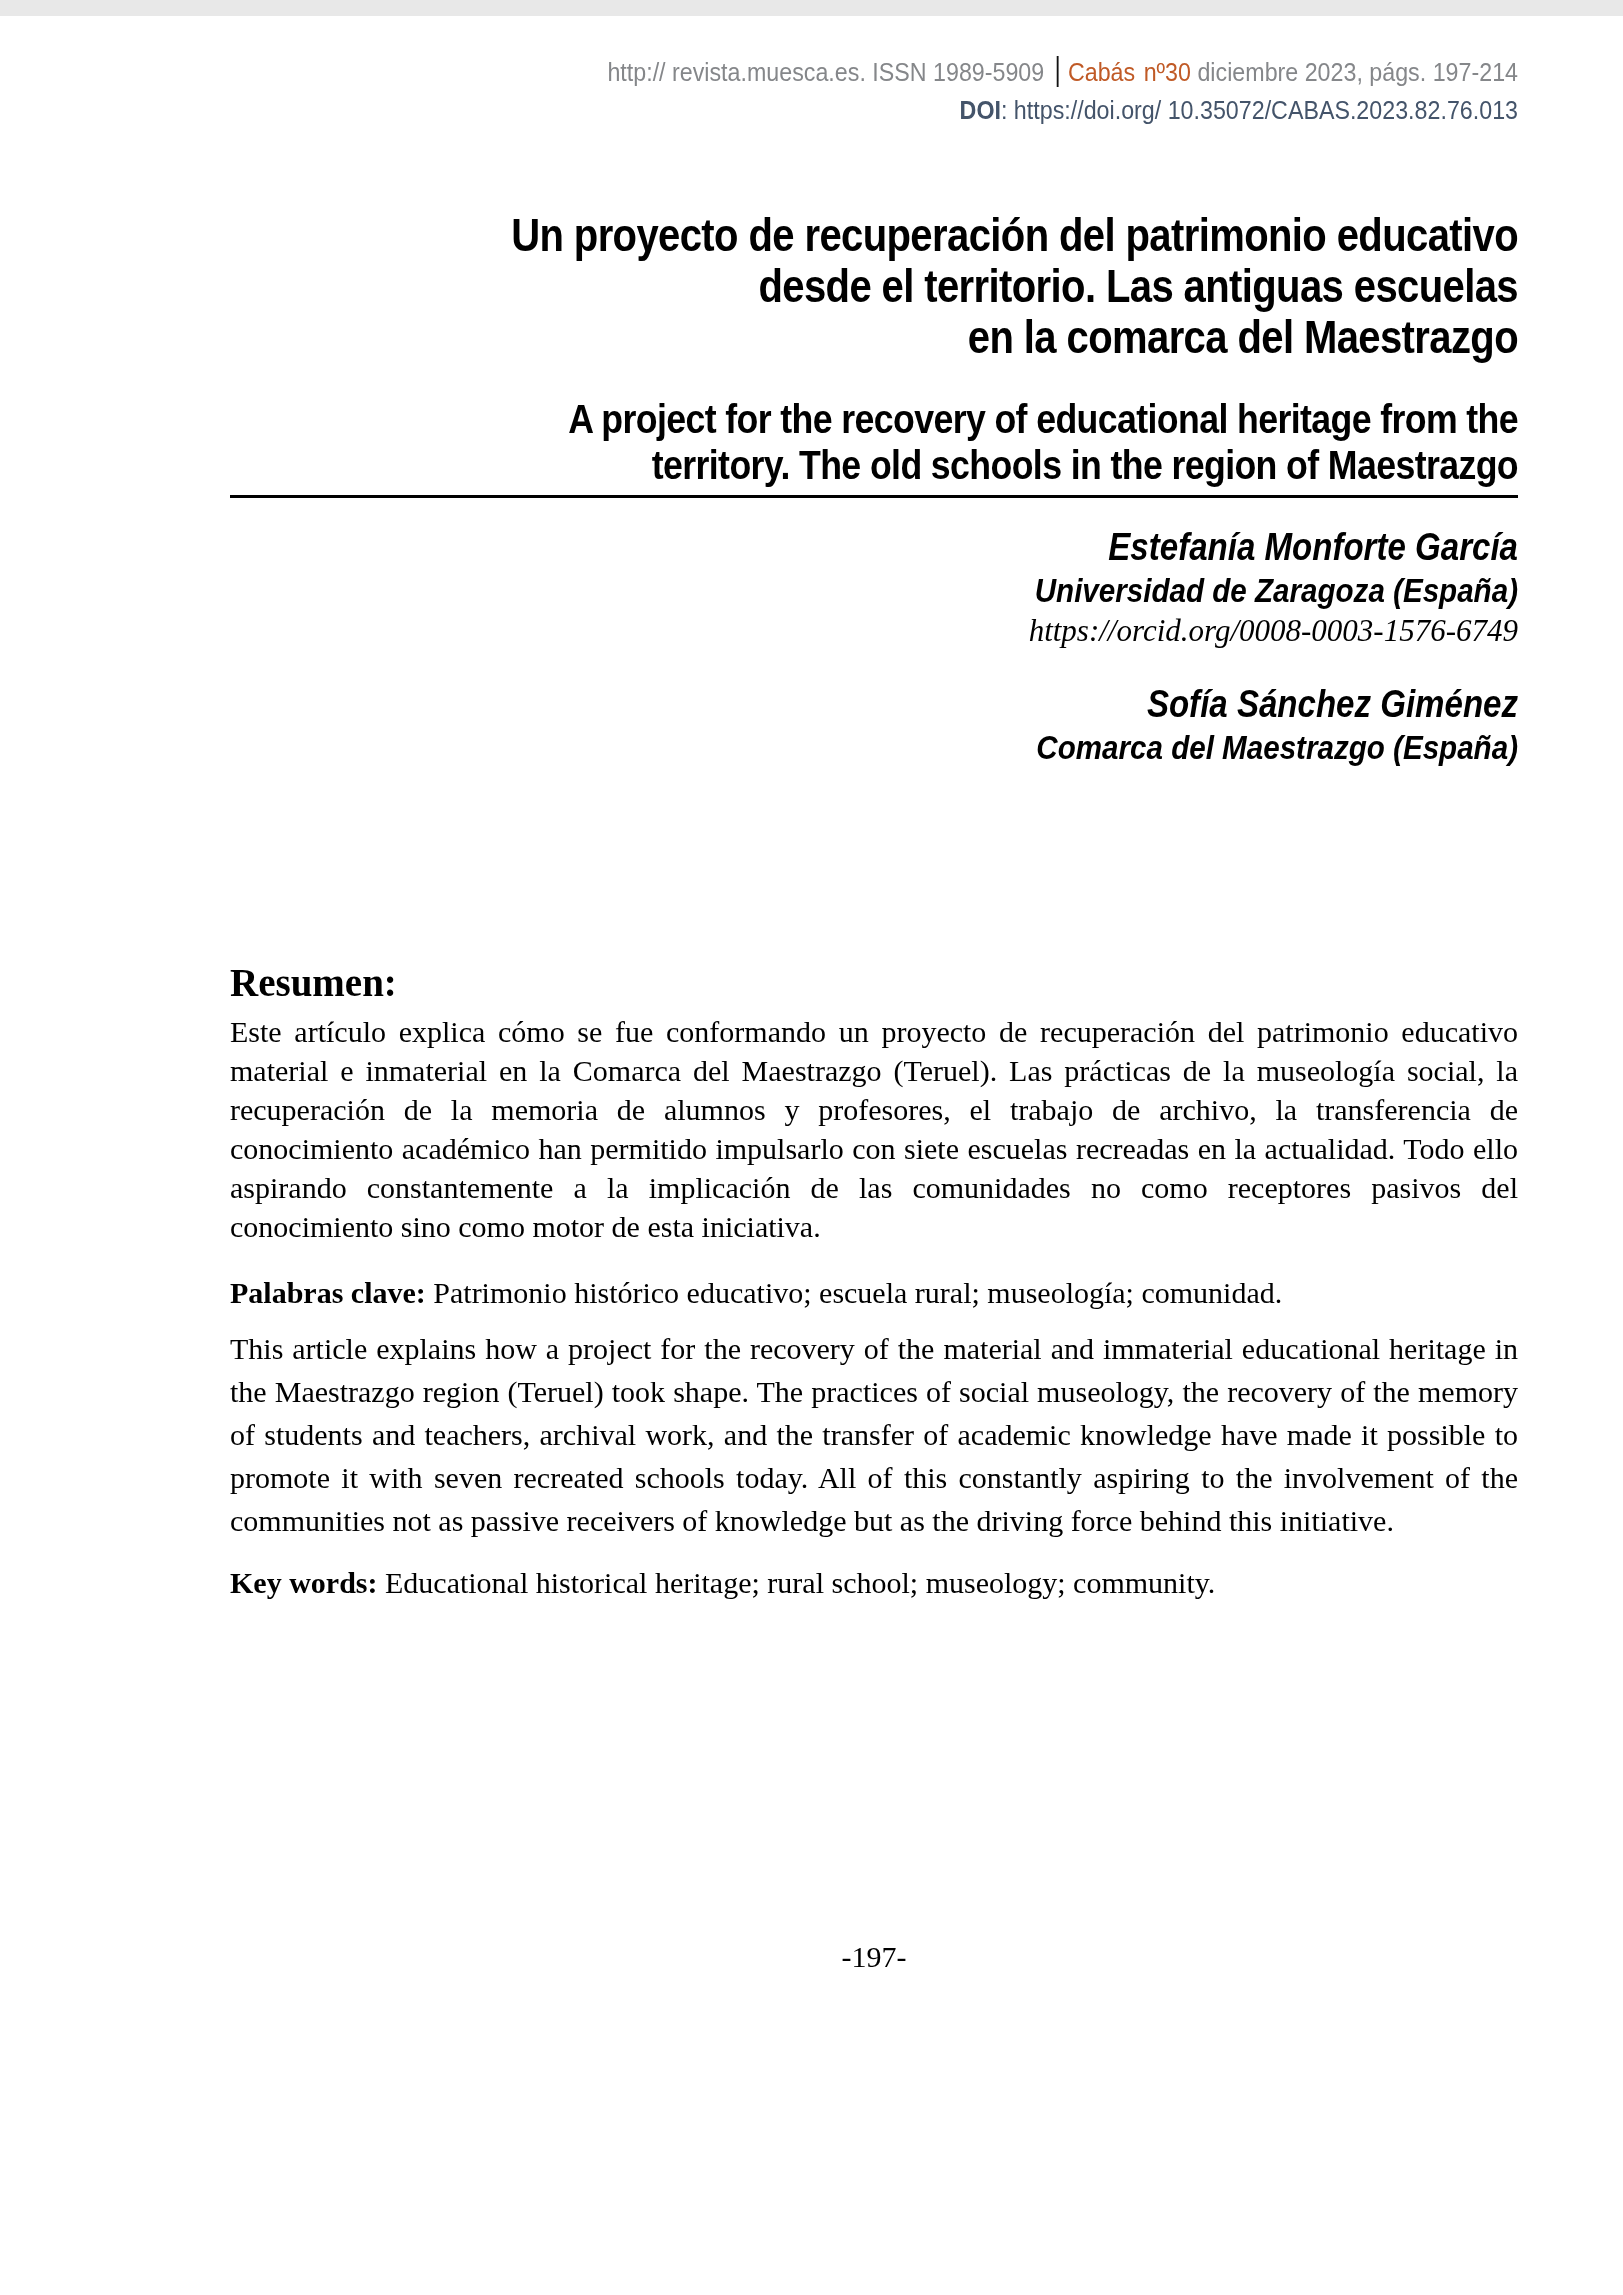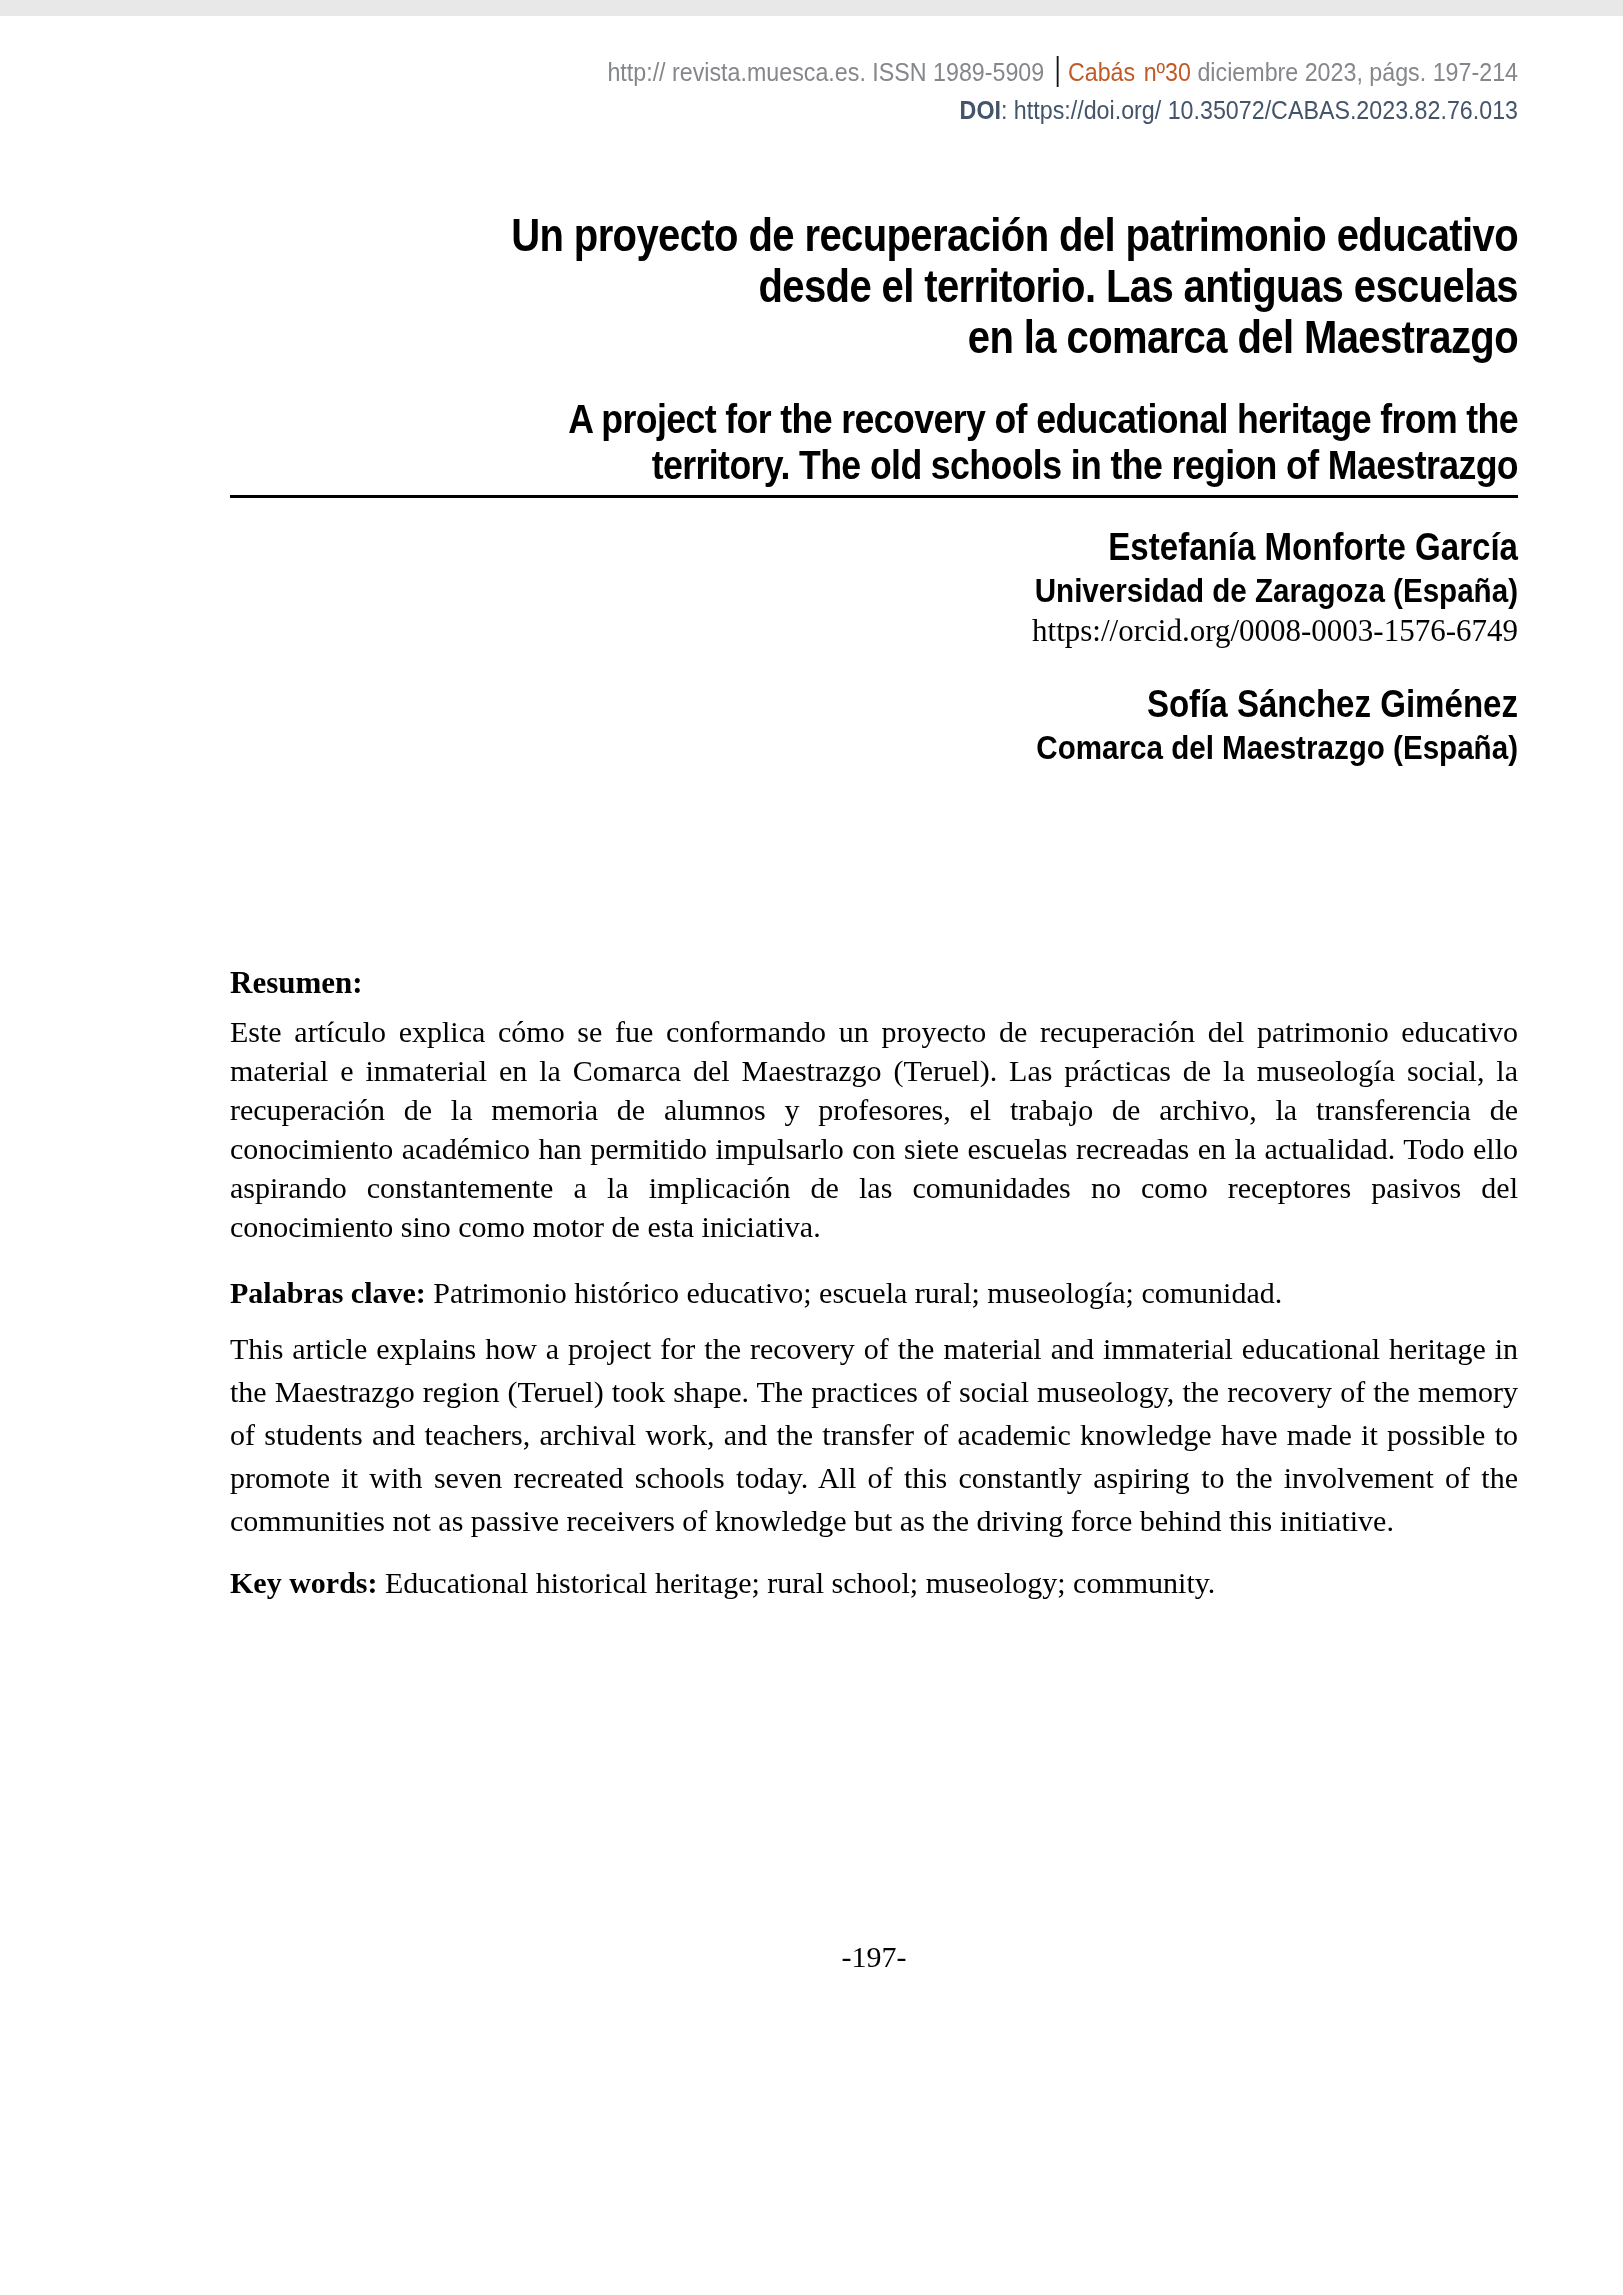--- a/index.html
+++ b/index.html
@@ -65,21 +65,21 @@
     transform-origin:100% 50%;
   }
   .title-rule {
     margin:6.5px 0 0 0;
     border:none;
     height:3.9px;
     background:#000000;
   }
 
   
-  .authors { margin-top:26px; }
+  .authors { margin-top:26px;font-style:italic; }
   .author-sans {
     text-align:right;
     font-family:"Liberation Sans", sans-serif;
     font-weight:bold;
     transform:scaleX(0.87);
     transform-origin:100% 50%;
   }
   .author-name  { font-size:38px; line-height:46px; }
   .author-affil { font-size:34px; line-height:41px; }
   .orcid {
@@ -88,21 +88,21 @@
     font-size:31px; line-height:39px;
     color:#000000;
     text-decoration:none;
   }
   .author-2 { margin-top:31px; }
 
   
   .sec-heading {
     font-family:"Liberation Serif", serif;
     font-weight:bold;
-    font-size:31px; line-height:37px;
+    font-size:39px; line-height:37px;
     margin:0;
   }
   .heading-resumen  { margin-top:196px; }
   .heading-abstract { margin-top:71px; }
   .body-para {
     margin:10.5px 0 0 0;
     font-size:30px;
     line-height:39px;
     text-align:justify;
     hyphens:manual;

